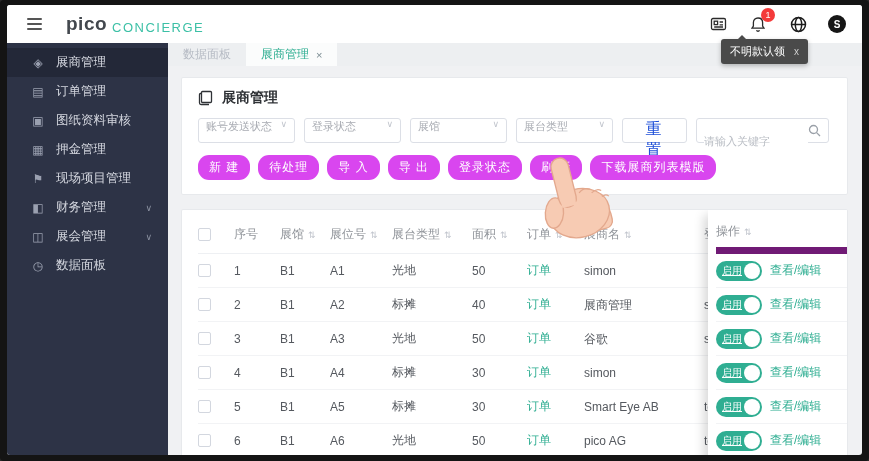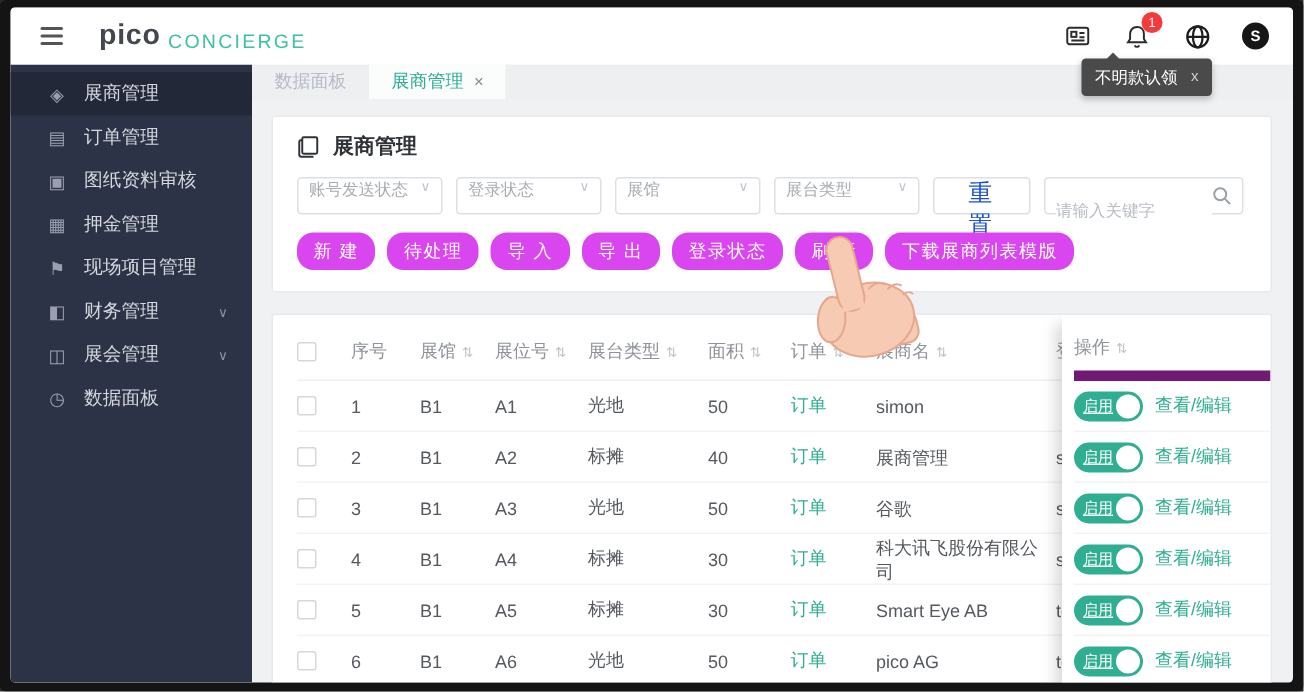--- a/index.html
+++ b/index.html
@@ -330,21 +330,20 @@
             </div>
 
             <div class="grid-row trow">
               <div class="checkbox"></div>
               <div class="cell">4</div>
               <div class="cell">B1</div>
               <div class="cell">A4</div>
               <div class="cell">标摊</div>
               <div class="cell">30</div>
               <div class="cell"><a class="link-teal">订单</a></div>
-              <div class="cell name">科大讯飞股份有限公司</div>
               <div class="cell">simon</div>
             </div>
 
             <div class="grid-row trow">
               <div class="checkbox"></div>
               <div class="cell">5</div>
               <div class="cell">B1</div>
               <div class="cell">A5</div>
               <div class="cell">标摊</div>
               <div class="cell">30</div>

